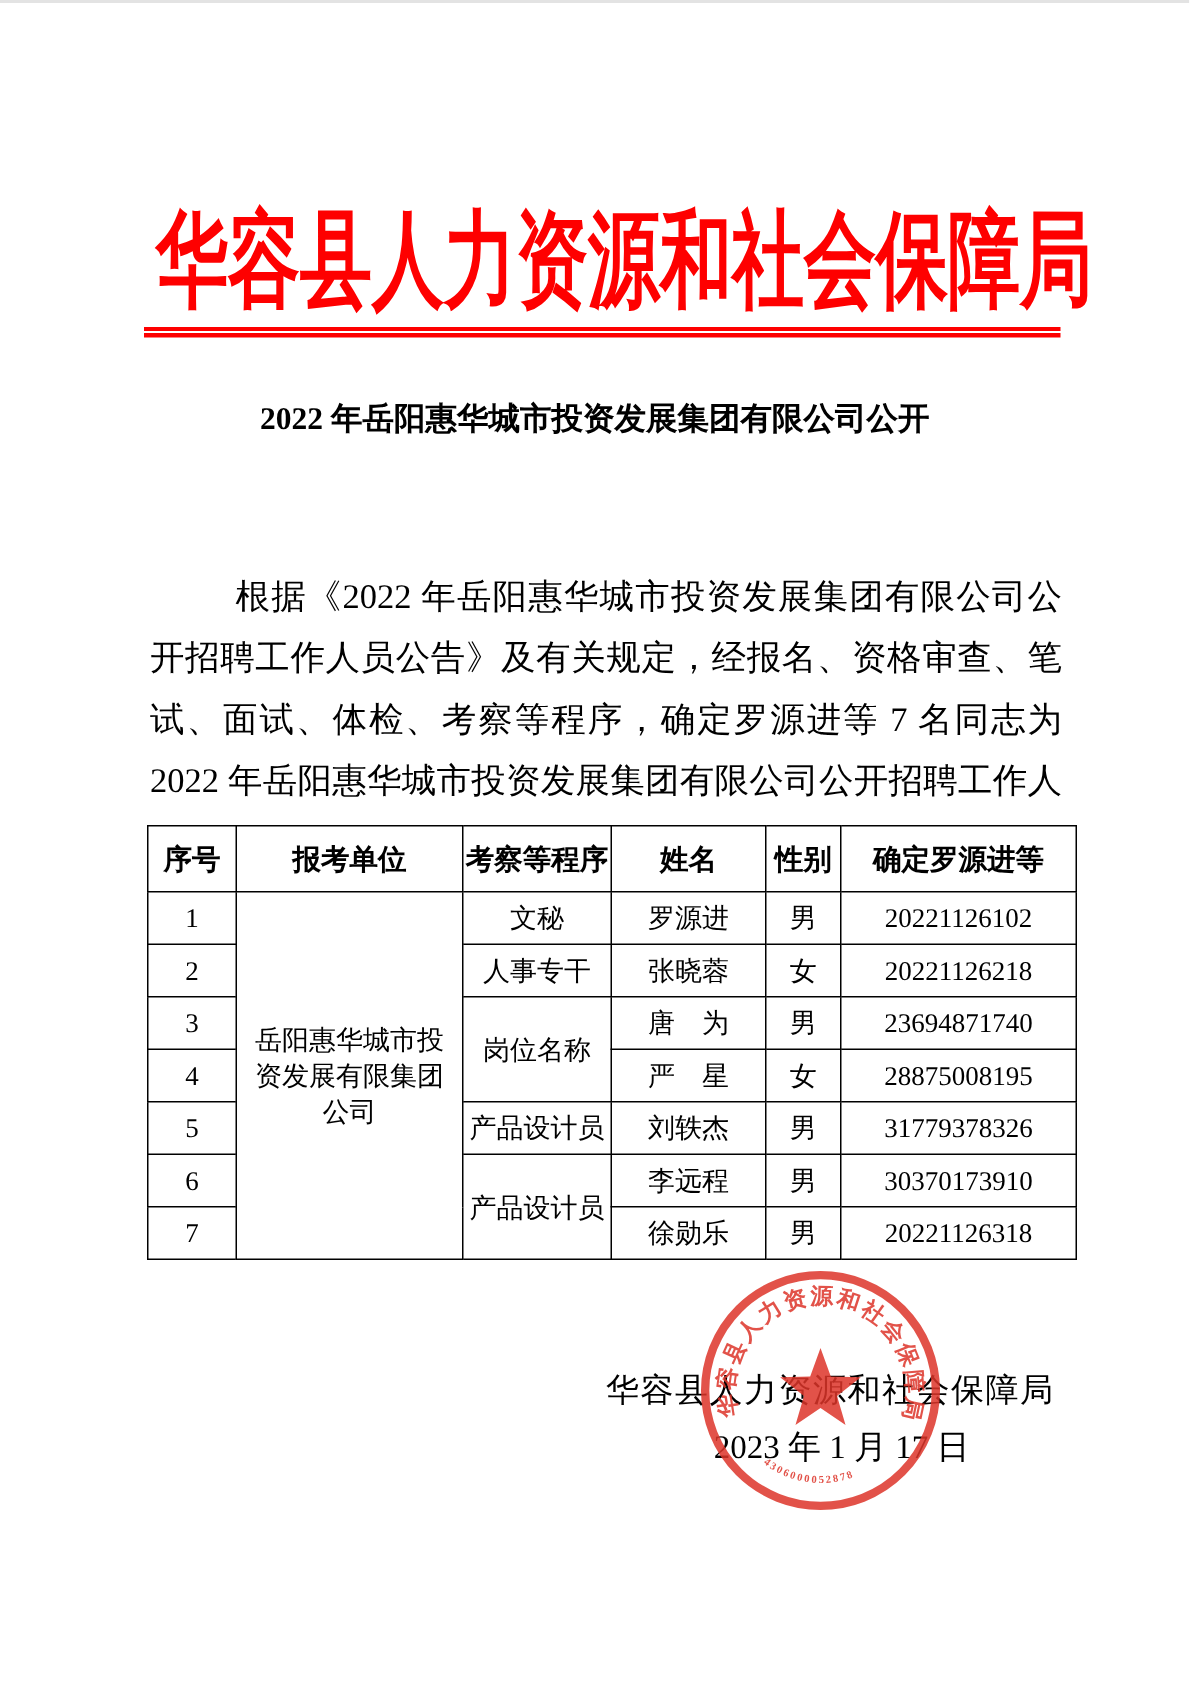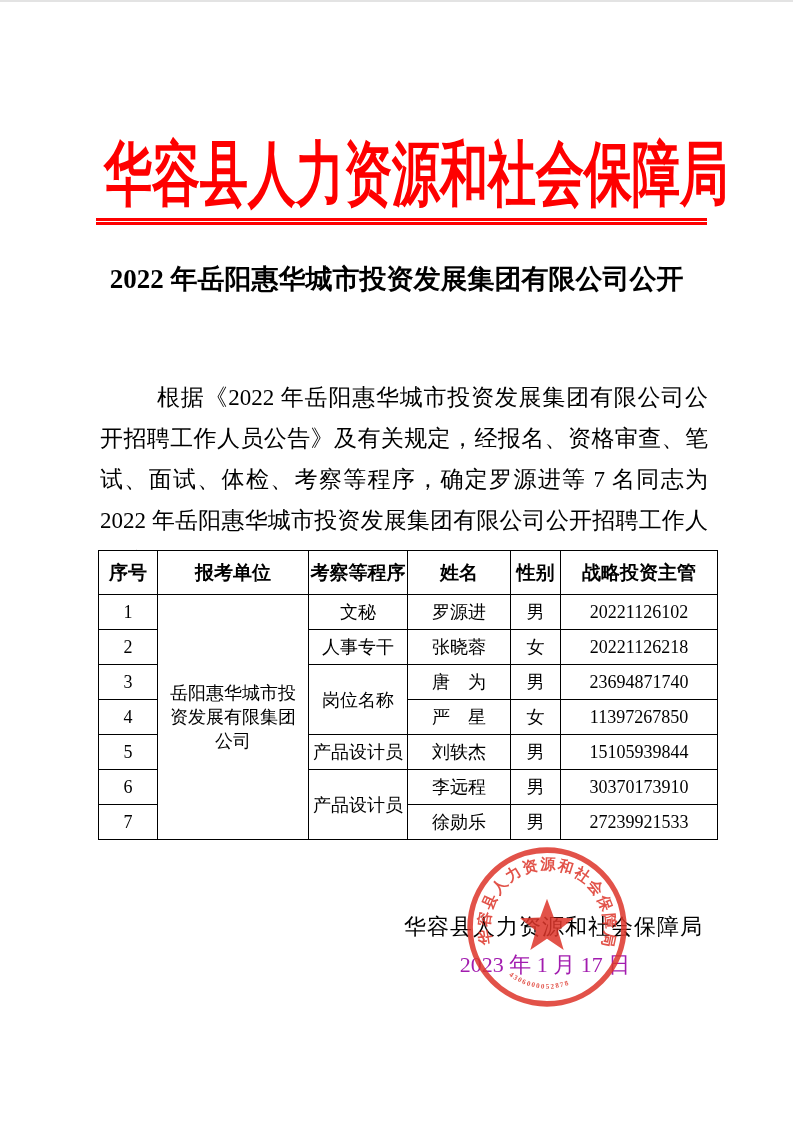--- a/index.html
+++ b/index.html
@@ -25,21 +25,21 @@
     font-size:64px; font-weight:bold; color:#fe0000;
     transform:scale(0.75,1.1); transform-origin:center top;
     letter-spacing:0px;
   }
   .red-rule {
     position:absolute; top:218px; left:96px; width:611px; height:7px;
     background:linear-gradient(to bottom,#fe0000 0 3px,#ffffff 3px 4px,#fe0000 4px 7px);
   }
   .doc-title {
     position:absolute; top:261px; left:40px; width:713px;
-    text-align:center; font-weight:bold; font-size:27px; line-height:36px;
+    text-align:center; font-weight:bold; font-size:21px; line-height:36px;
     color:#000;
   }
   .body-text {
     position:absolute; top:377px; left:100px; width:608px;
     font-size:23px; line-height:41px; text-align:justify;
     text-indent:57px; color:#000;
   }
   table.roster {
     position:absolute; top:550px; left:98px;
     border-collapse:collapse; table-layout:fixed; width:619px;
@@ -60,23 +60,23 @@
     font-size:18px; color:#000;
     font-family:"Liberation Serif","DejaVu Serif",serif;
   }
   td.unit-cell { font-size:18px; line-height:24px; padding:16px 6px; }
   .signature {
     position:absolute; top:912px; left:404px;
     font-size:22px; letter-spacing:1px; color:#000;
     white-space:nowrap;
   }
   .sign-date {
-    position:absolute; top:950px; left:400px; width:290px;
+    position:absolute; top:950px; left:416px; width:290px;
     text-align:center;
-    font-size:22px; color:#a21caf; white-space:nowrap;
+    font-size:22px; color:#000000; white-space:nowrap;
   }
   .seal {
     position:absolute; top:840px; left:461px;
     width:172px; height:172px;
     opacity:0.85;
   }
   .seal text {
     font-family:"Liberation Serif","DejaVu Serif",serif;
     font-weight:bold;
     fill:#dd352a;
@@ -112,21 +112,21 @@
         <col style="width:50px">
         <col style="width:157px">
     </colgroup>
     <thead>
       <tr>
         <th>序号</th>
         <th>报考单位</th>
         <th>考察等程序</th>
         <th>姓名</th>
         <th>性别</th>
-        <th>战略投资主管</th>
+        <th>确定罗源进等</th>
       </tr>
     </thead>
     <tbody>
       <tr>
         <td>1</td>
         <td class="unit-cell" rowspan="7">岳阳惠华城市投资发展有限集团公司</td>
         <td>文秘</td>
         <td>罗源进</td>
         <td>男</td>
         <td>20221126102</td>
@@ -142,41 +142,41 @@
         <td>3</td>
         <td rowspan="2">岗位名称</td>
         <td>唐　为</td>
         <td>男</td>
         <td>23694871740</td>
       </tr>
       <tr>
         <td>4</td>
         <td>严　星</td>
         <td>女</td>
-        <td>11397267850</td>
+        <td>28875008195</td>
       </tr>
       <tr>
         <td>5</td>
         <td>产品设计员</td>
         <td>刘轶杰</td>
         <td>男</td>
-        <td>15105939844</td>
+        <td>31779378326</td>
       </tr>
       <tr>
         <td>6</td>
         <td rowspan="2">产品设计员</td>
         <td>李远程</td>
         <td>男</td>
         <td>30370173910</td>
       </tr>
       <tr>
         <td>7</td>
         <td>徐勋乐</td>
         <td>男</td>
-        <td>27239921533</td>
+        <td>20221126318</td>
       </tr>
     </tbody>
   </table>
 
   <div class="signature">华容县人力资源和社会保障局</div>
   <div class="sign-date">2023 年 1 月 17 日</div>
 
   <svg class="seal" viewBox="0 0 170 170" aria-hidden="true">
     <circle cx="85" cy="86" r="76" fill="none" stroke="#dd352a" stroke-width="5.5"></circle>
     <polygon fill="#dd352a" points="85,58 91.8,76.7 111.6,77.3 95.9,89.6 101.5,108.7 85,97.5 68.5,108.7 74.1,89.6 58.4,77.3 78.2,76.7"></polygon>

